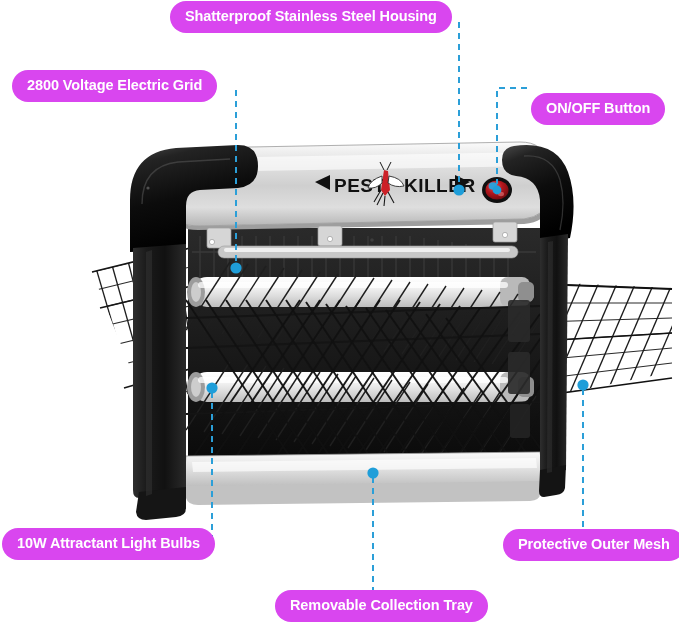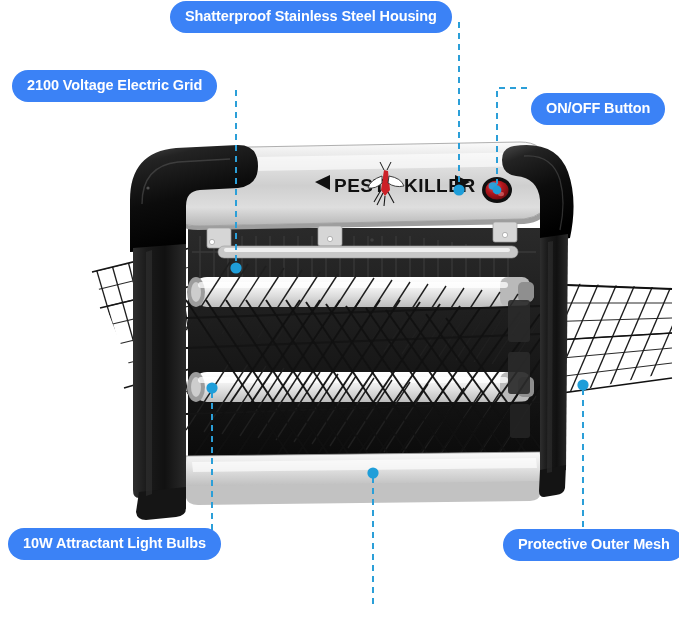--- a/index.html
+++ b/index.html
@@ -19,36 +19,36 @@
     overflow: hidden;
   }
   #artboard {
     position: absolute;
     inset: 0;
     width: 679px;
     height: 627px;
   }
   .callout {
     position: absolute;
-    background: #3b82f6;
+    background: #d946ef;
     color: #ffffff;
     border-radius: 999px;
     font-size: 14.5px;
     font-weight: bold;
     letter-spacing: -0.1px;
     line-height: 1;
     padding: 8px 15px 9px 15px;
     white-space: nowrap;
     box-sizing: border-box;
     font-family: "Liberation Sans", sans-serif;
   }
   .c-housing  { left: 170px; top: 1px; }
   .c-grid     { left: 12px;  top: 70px; }
   .c-onoff    { left: 531px; top: 68px; margin-top: 25px; }
-  .c-bulbs    { left: 8px;   top: 528px; }
+  .c-bulbs    { left: 2px;   top: 528px; }
   .c-mesh     { left: 503px; top: 529px; }
   .c-tray     { left: 275px; top: 590px; }
 </style>
 </head>
 <body>
 
 <div id="stage">
 
   <svg id="artboard" viewBox="0 0 679 627" xmlns="http://www.w3.org/2000/svg">
     <defs>
@@ -389,22 +389,23 @@
       <circle cx="236" cy="268" r="5.6"></circle>
       <circle cx="497" cy="190" r="4.4"></circle>
       <circle cx="212" cy="388" r="5.6"></circle>
       <circle cx="583" cy="385" r="5.6"></circle>
       <circle cx="373" cy="473" r="5.6"></circle>
     </g>
   </svg>
 
   <div class="callout c-housing">Shatterproof Stainless Steel Housing</div>
 
-  <div class="callout c-grid">2100 Voltage Electric Grid</div>
+  <div class="callout c-grid">2800 Voltage Electric Grid</div>
 
   <div class="callout c-onoff">ON/OFF Button</div>
 
   <div class="callout c-bulbs">10W Attractant Light Bulbs</div>
 
   <div class="callout c-mesh">Protective Outer Mesh</div>
 
+  <div class="callout c-tray">Removable Collection Tray</div>
 
 </div>
 
 </body></html>

